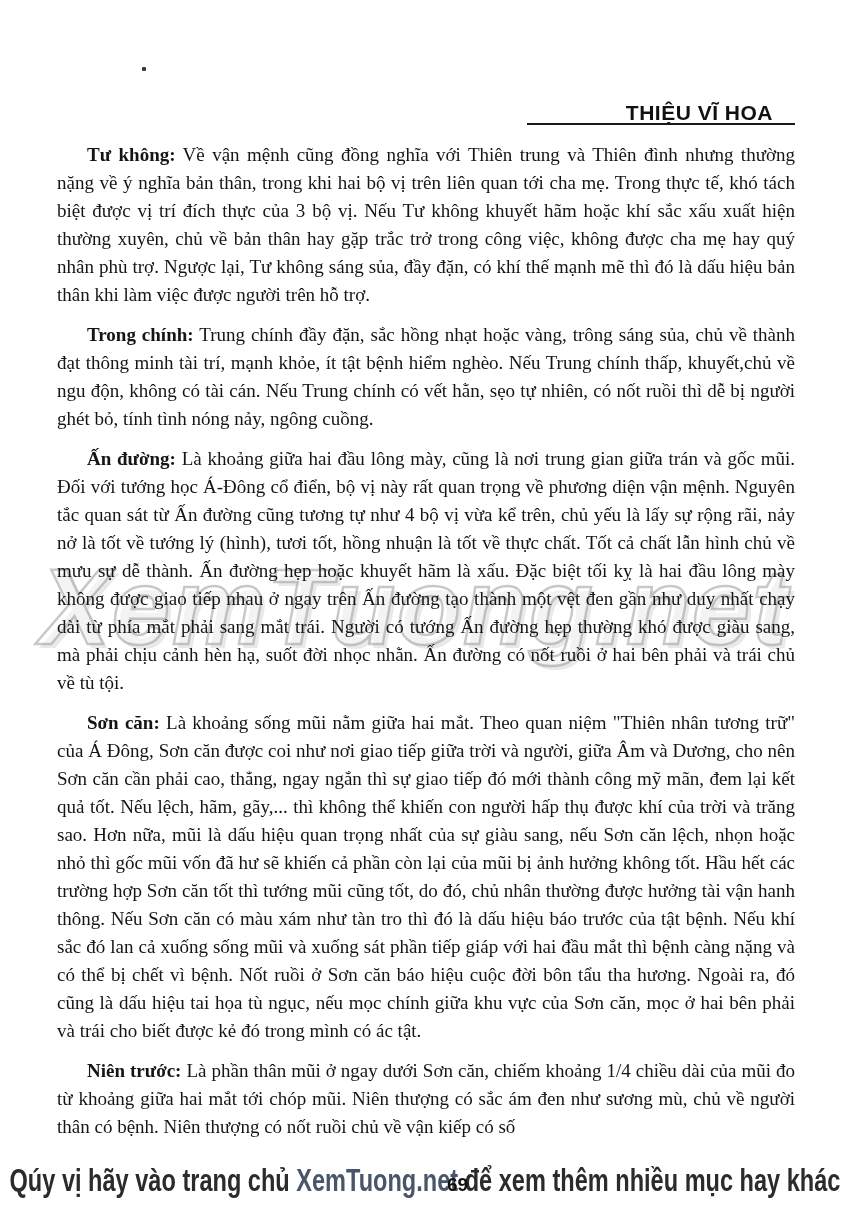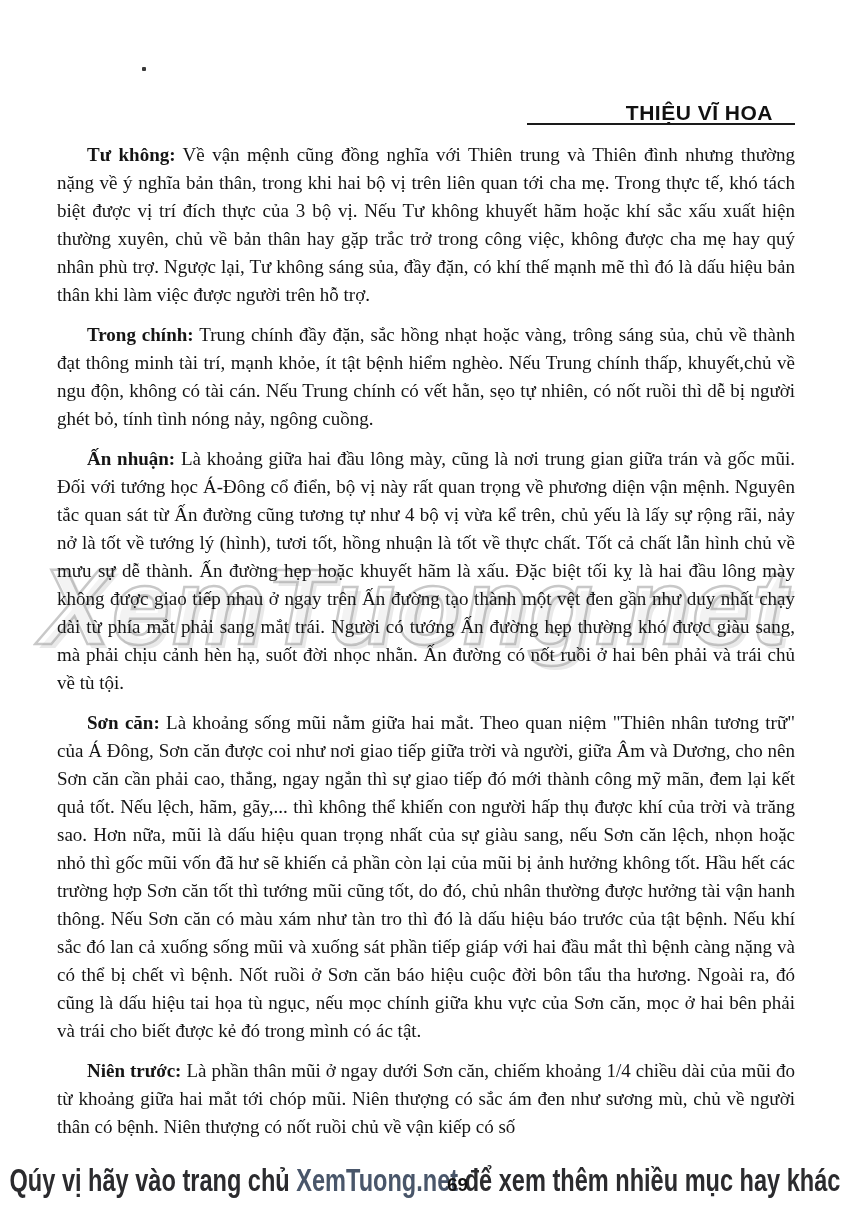--- a/index.html
+++ b/index.html
@@ -77,21 +77,21 @@
   <span class="header-title">THIỆU VĨ HOA</span>
   <div class="header-rule"></div>
 
   <div class="watermark">XemTuong.net</div>
 
   <div class="body-text">
     <p><b>Tư không:</b>
       <span>Về vận mệnh cũng đồng nghĩa với Thiên trung và Thiên đình nhưng thường nặng về ý nghĩa bản thân, trong khi hai bộ vị trên liên quan tới cha mẹ. Trong thực tế, khó tách biệt được vị trí đích thực của 3 bộ vị. Nếu Tư không khuyết hãm hoặc khí sắc xấu xuất hiện thường xuyên, chủ về bản thân hay gặp trắc trở trong công việc, không được cha mẹ hay quý nhân phù trợ. Ngược lại, Tư không sáng sủa, đầy đặn, có khí thế mạnh mẽ thì đó là dấu hiệu bản thân khi làm việc được người trên hỗ trợ.</span></p>
     <p><b>Trong chính:</b>
       <span>Trung chính đầy đặn, sắc hồng nhạt hoặc vàng, trông sáng sủa, chủ về thành đạt thông minh tài trí, mạnh khỏe, ít tật bệnh hiểm nghèo. Nếu Trung chính thấp, khuyết,chủ về ngu độn, không có tài cán. Nếu Trung chính có vết hằn, sẹo tự nhiên, có nốt ruồi thì dễ bị người ghét bỏ, tính tình nóng nảy, ngông cuồng.</span></p>
-    <p><b>Ấn nhuận:</b>
+    <p><b>Ấn đường:</b>
       <span>Là khoảng giữa hai đầu lông mày, cũng là nơi trung gian giữa trán và gốc mũi. Đối với tướng học Á-Đông cổ điển, bộ vị này rất quan trọng về phương diện vận mệnh. Nguyên tắc quan sát từ Ấn đường cũng tương tự như 4 bộ vị vừa kể trên, chủ yếu là lấy sự rộng rãi, nảy nở là tốt về tướng lý (hình), tươi tốt, hồng nhuận là tốt về thực chất. Tốt cả chất lẫn hình chủ về mưu sự dễ thành. Ấn đường hẹp hoặc khuyết hãm là xấu. Đặc biệt tối kỵ là hai đầu lông mày không được giao tiếp nhau ở ngay trên Ấn đường tạo thành một vệt đen gần như duy nhất chạy dài từ phía mắt phải sang mắt trái. Người có tướng Ấn đường hẹp thường khó được giàu sang, mà phải chịu cảnh hèn hạ, suốt đời nhọc nhằn. Ấn đường có nốt ruồi ở hai bên phải và trái chủ về tù tội.</span></p>
     <p><b>Sơn căn:</b>
       <span>Là khoảng sống mũi nằm giữa hai mắt. Theo quan niệm "Thiên nhân tương trữ" của Á Đông, Sơn căn được coi như nơi giao tiếp giữa trời và người, giữa Âm và Dương, cho nên Sơn căn cần phải cao, thẳng, ngay ngắn thì sự giao tiếp đó mới thành công mỹ mãn, đem lại kết quả tốt. Nếu lệch, hãm, gãy,... thì không thể khiến con người hấp thụ được khí của trời và trăng sao. Hơn nữa, mũi là dấu hiệu quan trọng nhất của sự giàu sang, nếu Sơn căn lệch, nhọn hoặc nhỏ thì gốc mũi vốn đã hư sẽ khiến cả phần còn lại của mũi bị ảnh hưởng không tốt. Hầu hết các trường hợp Sơn căn tốt thì tướng mũi cũng tốt, do đó, chủ nhân thường được hưởng tài vận hanh thông. Nếu Sơn căn có màu xám như tàn tro thì đó là dấu hiệu báo trước của tật bệnh. Nếu khí sắc đó lan cả xuống sống mũi và xuống sát phần tiếp giáp với hai đầu mắt thì bệnh càng nặng và có thể bị chết vì bệnh. Nốt ruồi ở Sơn căn báo hiệu cuộc đời bôn tẩu tha hương. Ngoài ra, đó cũng là dấu hiệu tai họa tù ngục, nếu mọc chính giữa khu vực của Sơn căn, mọc ở hai bên phải và trái cho biết được kẻ đó trong mình có ác tật.</span></p>
     <p><b>Niên trước:</b>
       <span>Là phần thân mũi ở ngay dưới Sơn căn, chiếm khoảng 1/4 chiều dài của mũi đo từ khoảng giữa hai mắt tới chóp mũi. Niên thượng có sắc ám đen như sương mù, chủ về người thân có bệnh. Niên thượng có nốt ruồi chủ về vận kiếp có số</span></p>
   </div>
 
   <div class="footer">
     <span>Qúy vị hãy vào trang chủ</span>
     <span class="brand">XemTuong.net</span>

